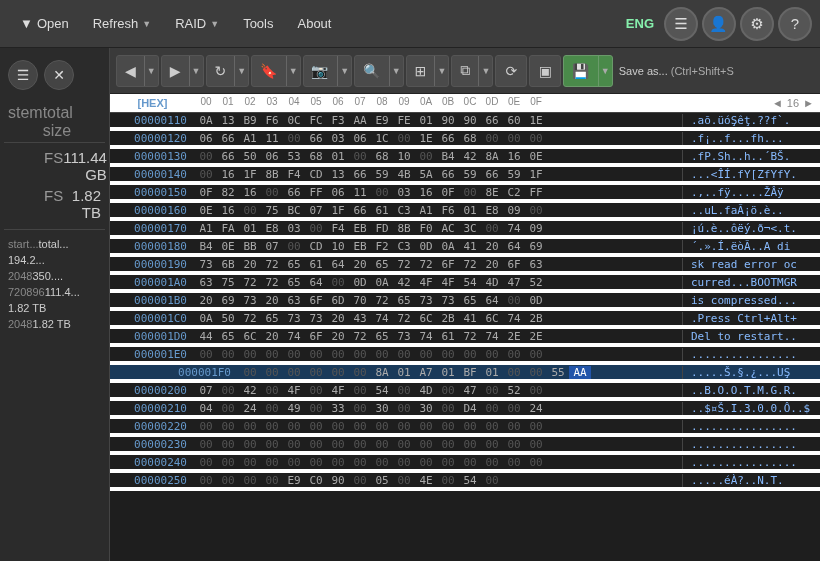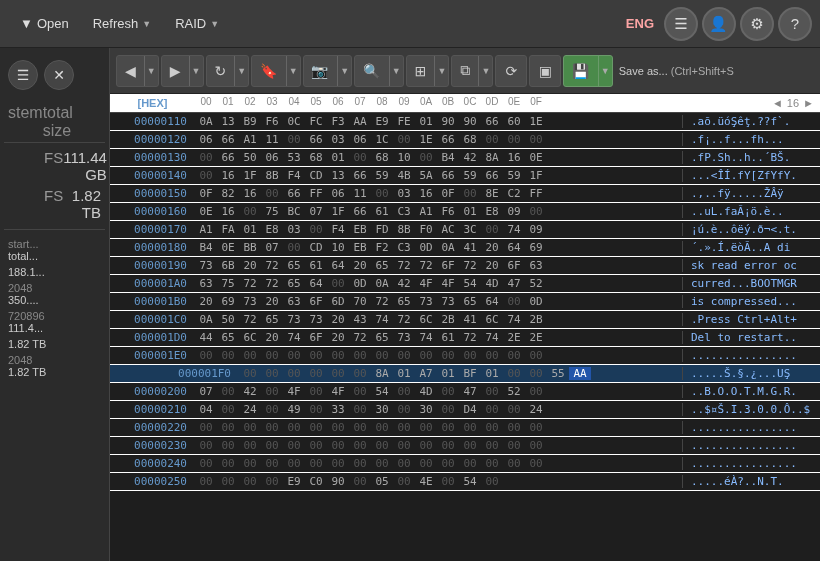--- a/index.html
+++ b/index.html
@@ -20,21 +20,21 @@
       height: 48px;
       display: flex;
       align-items: center;
       cursor: pointer;
       font-size: 13px;
       gap: 4px;
     }
     .menu-item .arrow { font-size: 9px; color: #aaa; }
     .menu-spacer { flex: 1; }
     .menu-lang {
-      color: #fca5a5;
+      color: #86efac;
       padding: 0 10px;
       font-size: 13px;
       font-weight: bold;
     }
     .menu-icons { display: flex; gap: 4px; }
     .menu-icon-btn {
       width: 34px; height: 34px;
       border-radius: 50%;
       background: #555;
       border: 2px solid #666;
@@ -93,21 +93,20 @@
       margin-left: 36px;
     }
     .sidebar-row .label { color: #999; }
     .sidebar-row .value { color: #ccc; text-align: right; }
     .sidebar-divider { border: none; border-top: 1px solid #444; margin: 6px 0; }
     .sidebar-row2 {
       display: flex;
       justify-content: flex-start;
       padding: 2px 4px;
       font-size: 11px;
-      flex-direction: column;
     }
     .sidebar-row2 .lbl { color: #888; }
     .sidebar-row2 .val { color: #ccc; }
 
     
     .content-area {
       flex: 1;
       display: flex;
       flex-direction: column;
       background: #1e1e1e;
@@ -166,21 +165,21 @@
       overflow-y: auto;
       overflow-x: hidden;
     }
     .hex-area::-webkit-scrollbar { width: 8px; }
     .hex-area::-webkit-scrollbar-track { background: #2b2b2b; }
     .hex-area::-webkit-scrollbar-thumb { background: #555; border-radius: 4px; }
     .hex-row {
       display: flex;
       align-items: center;
       height: 18px;
-      border-bottom: 1px solid #ffffff;
+      border-bottom: 4px solid #ffffff;
       justify-content: space-between;
     }
     .hex-row.selected { background: #1a3a5a; padding-left: 44px; }
     .offset {
       width: 85px;
       text-align: right;
       padding-right: 8px;
       color: #6699cc;
       font-size: 11px;
       font-family: monospace;
@@ -219,20 +218,26 @@
     <span>Open</span>
   </div>
   <div class="menu-item">
     <span>Refresh</span>
     <span class="arrow">▼</span>
   </div>
   <div class="menu-item">
     <span>RAID</span>
     <span class="arrow">▼</span>
   </div>
+  <div class="menu-item">
+    <span>Tools</span>
+  </div>
+  <div class="menu-item">
+    <span>About</span>
+  </div>
   <div class="menu-spacer"></div>
   <div class="menu-lang">ENG</div>
   <div class="menu-icons">
     <div class="menu-icon-btn">☰</div>
     <div class="menu-icon-btn">👤</div>
     <div class="menu-icon-btn">⚙</div>
     <div class="menu-icon-btn">?</div>
   </div>
 </div>
 
@@ -255,21 +260,21 @@
       <span class="label">FS</span>
       <span class="value">1.82 TB</span>
     </div>
     <hr class="sidebar-divider">
     <div class="sidebar-row2">
       <span class="lbl">start...</span>
       <span class="val">total...</span>
     </div>
     <div class="sidebar-row2">
       <span class="lbl"></span>
-      <span class="val">188.1...</span>
+      <span class="val">194.2...</span>
     </div>
     <div class="sidebar-row2">
       <span class="lbl">2048</span>
       <span class="val">350....</span>
     </div>
     <div class="sidebar-row2">
       <span class="lbl">720896</span>
       <span class="val">111.4...</span>
     </div>
     <div class="sidebar-row2">

